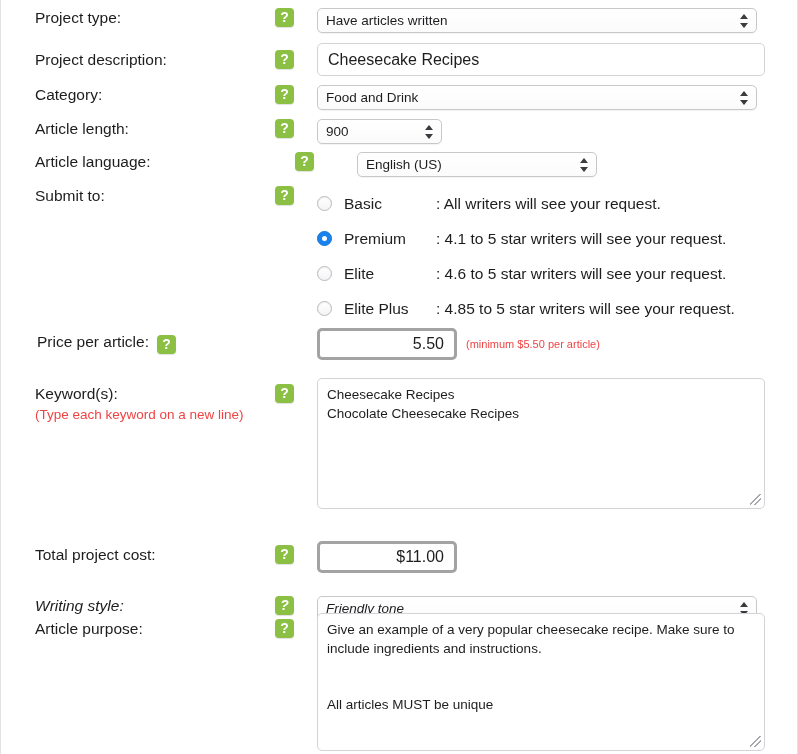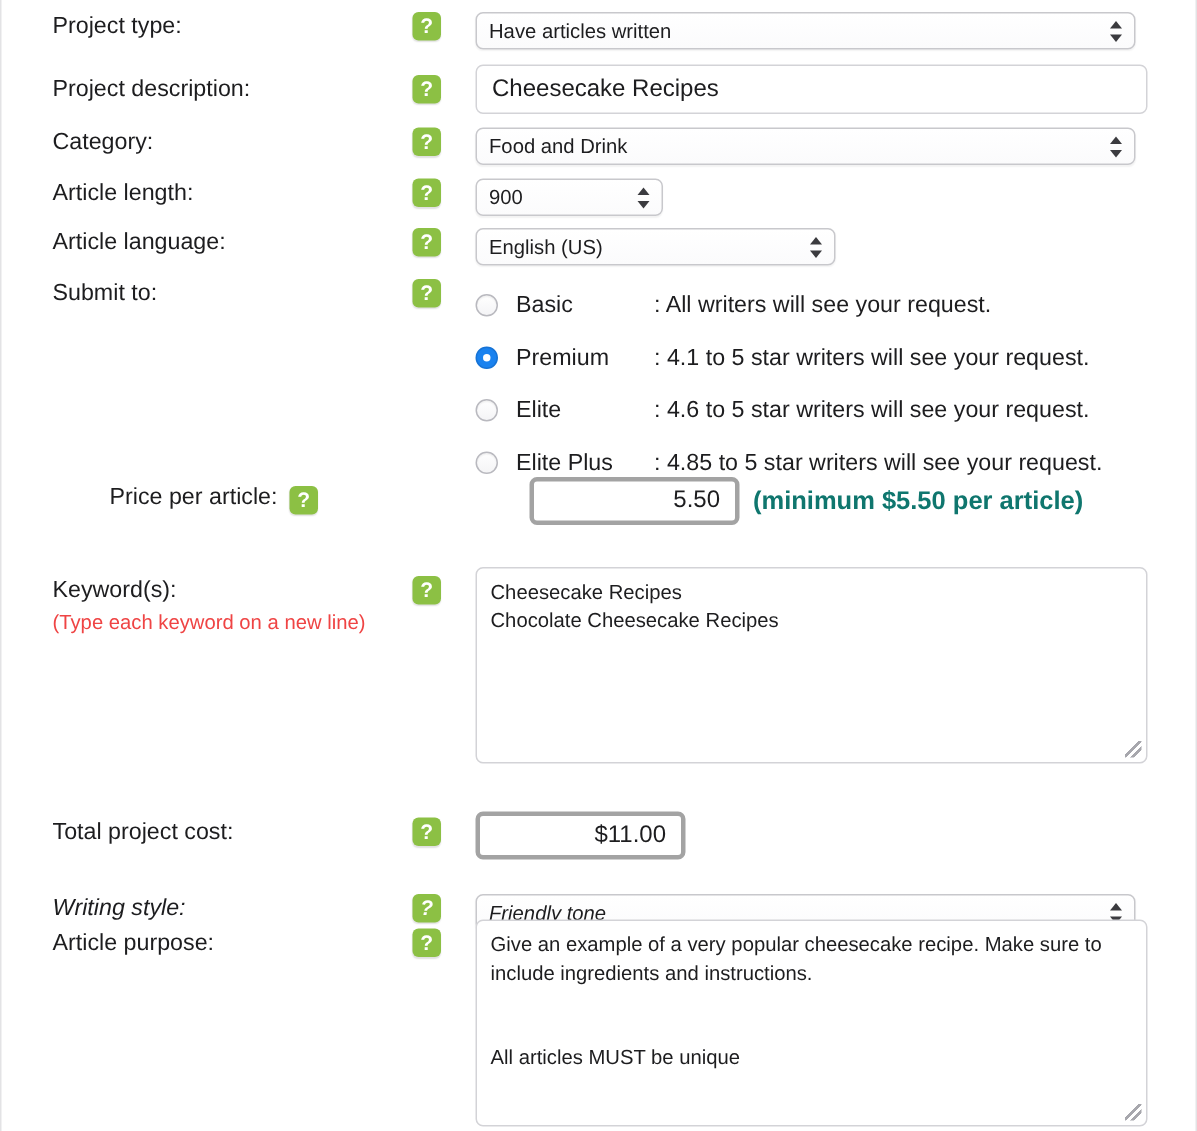--- a/index.html
+++ b/index.html
@@ -165,24 +165,23 @@
     color: #1d1d1f;
     padding: 0 10px;
     display: flex;
     align-items: center;
     justify-content: flex-end;
     font-family: "Liberation Sans", sans-serif;
   }
 
   .suffix {
     margin-left: 9px;
-    font-size: 17px;
-    color: #0f766e;
+    font-size: 11px;
+    color: #ef4444;
     white-space: nowrap;
-    font-weight: bold;
   }
 
   
   .radio-group { display: block; }
   .radio-row {
     display: flex;
     align-items: center;
     height: 35px;
   }
   .radio {
@@ -314,21 +313,21 @@
         <div class="sel sel-small">
           <span>900</span>
           <span class="arrows">
               <i class="up"></i>
               <i class="dn"></i>
             </span>
         </div>
       </div>
     </div>
 
-    <div class="row" style="top:152px;">
+    <div class="row" style="top:152px;gap:20px;">
       <div class="label-cell">
         <span class="label-text">Article language:</span>
       </div>
       <div class="help-cell">
         <span class="help-icon">?</span>
       </div>
       <div class="field-cell">
         <div class="sel sel-med">
           <span>English (US)</span>
           <span class="arrows">
@@ -370,21 +369,21 @@
           <div class="radio-row">
             <span class="radio"></span>
             <span class="radio-name">Elite Plus</span>
             <span class="radio-desc">: 4.85 to 5 star writers will see your request.</span>
           </div>
 
         </div>
       </div>
     </div>
 
-    <div class="row" style="top:318px;padding-left:36px;">
+    <div class="row" style="top:328px;">
       <div class="label-cell inline-help" style="padding-left:36px;padding-top:4px;">
         <span class="label-text">Price per article:</span>
         <span class="help-icon inline">?</span>
       </div>
       <div class="help-cell"></div>
       <div class="field-cell">
         <div class="num">5.50</div>
         <span class="suffix">(minimum $5.50 per article)</span>
       </div>
     </div>

